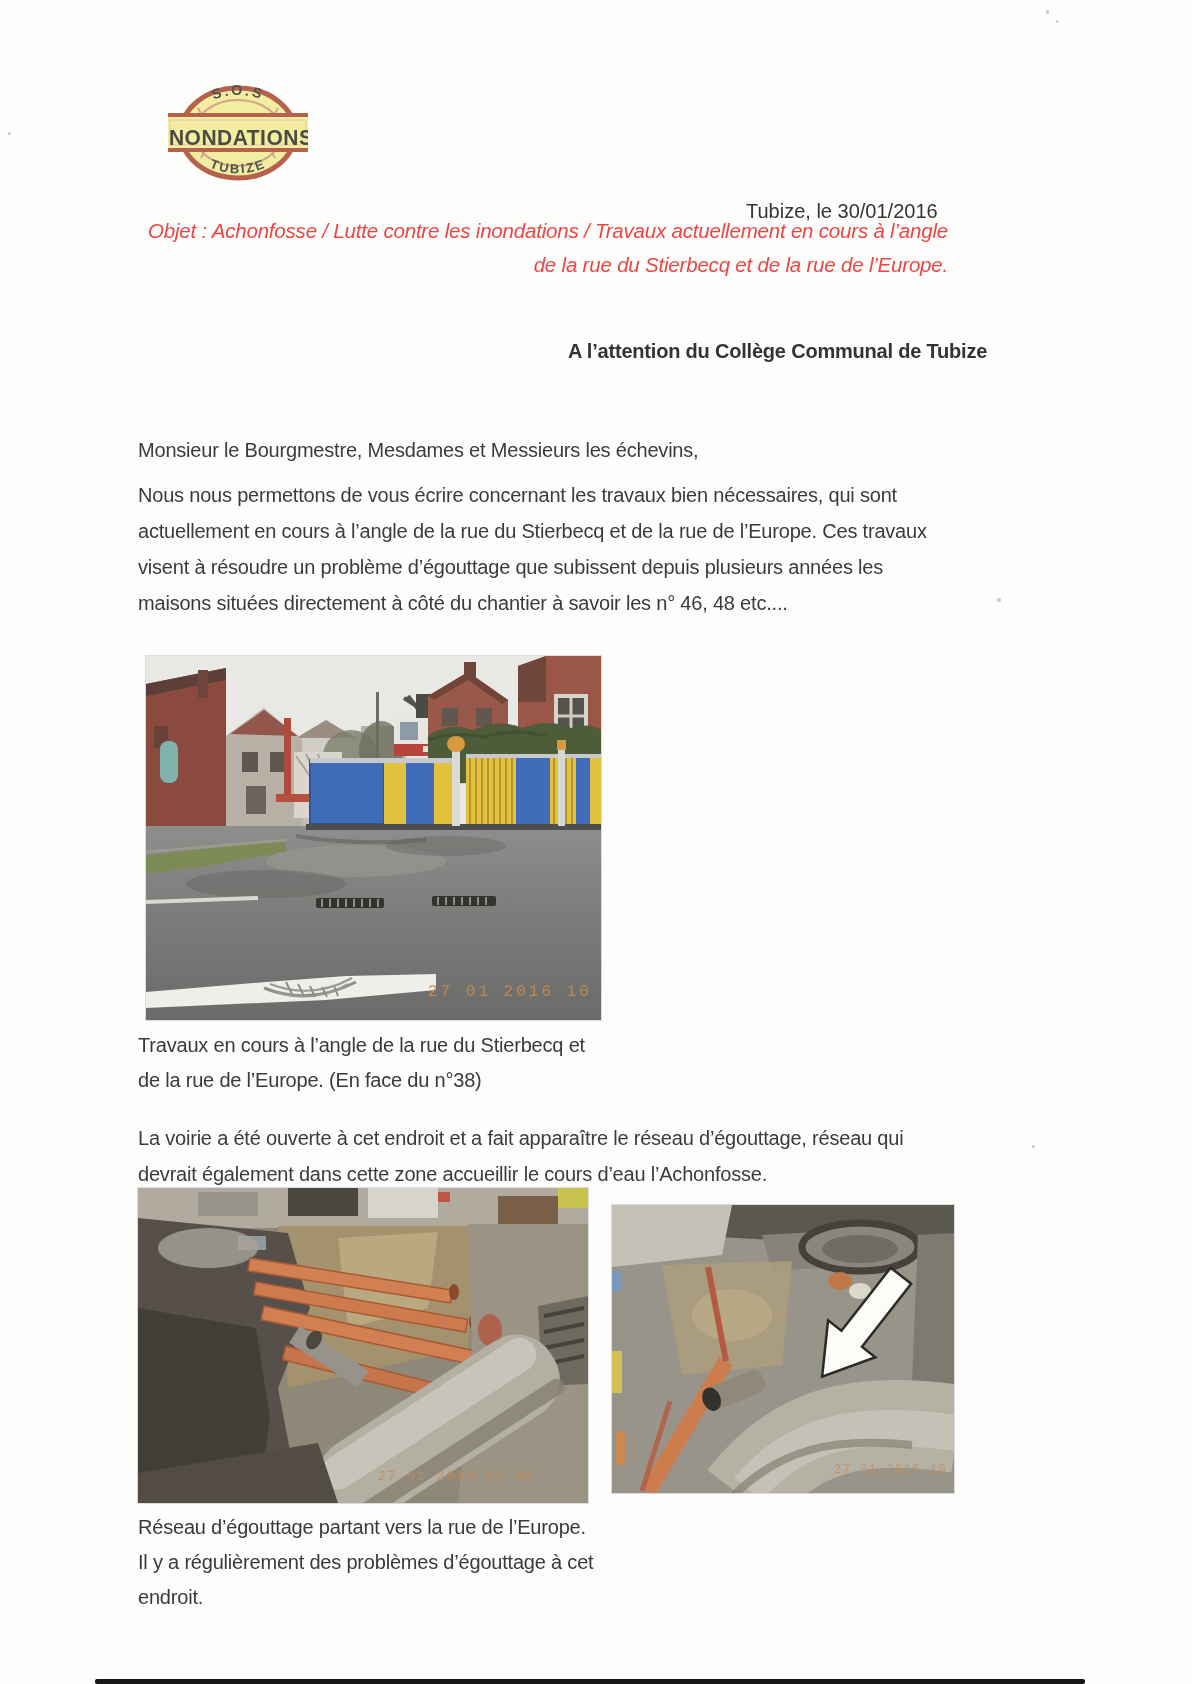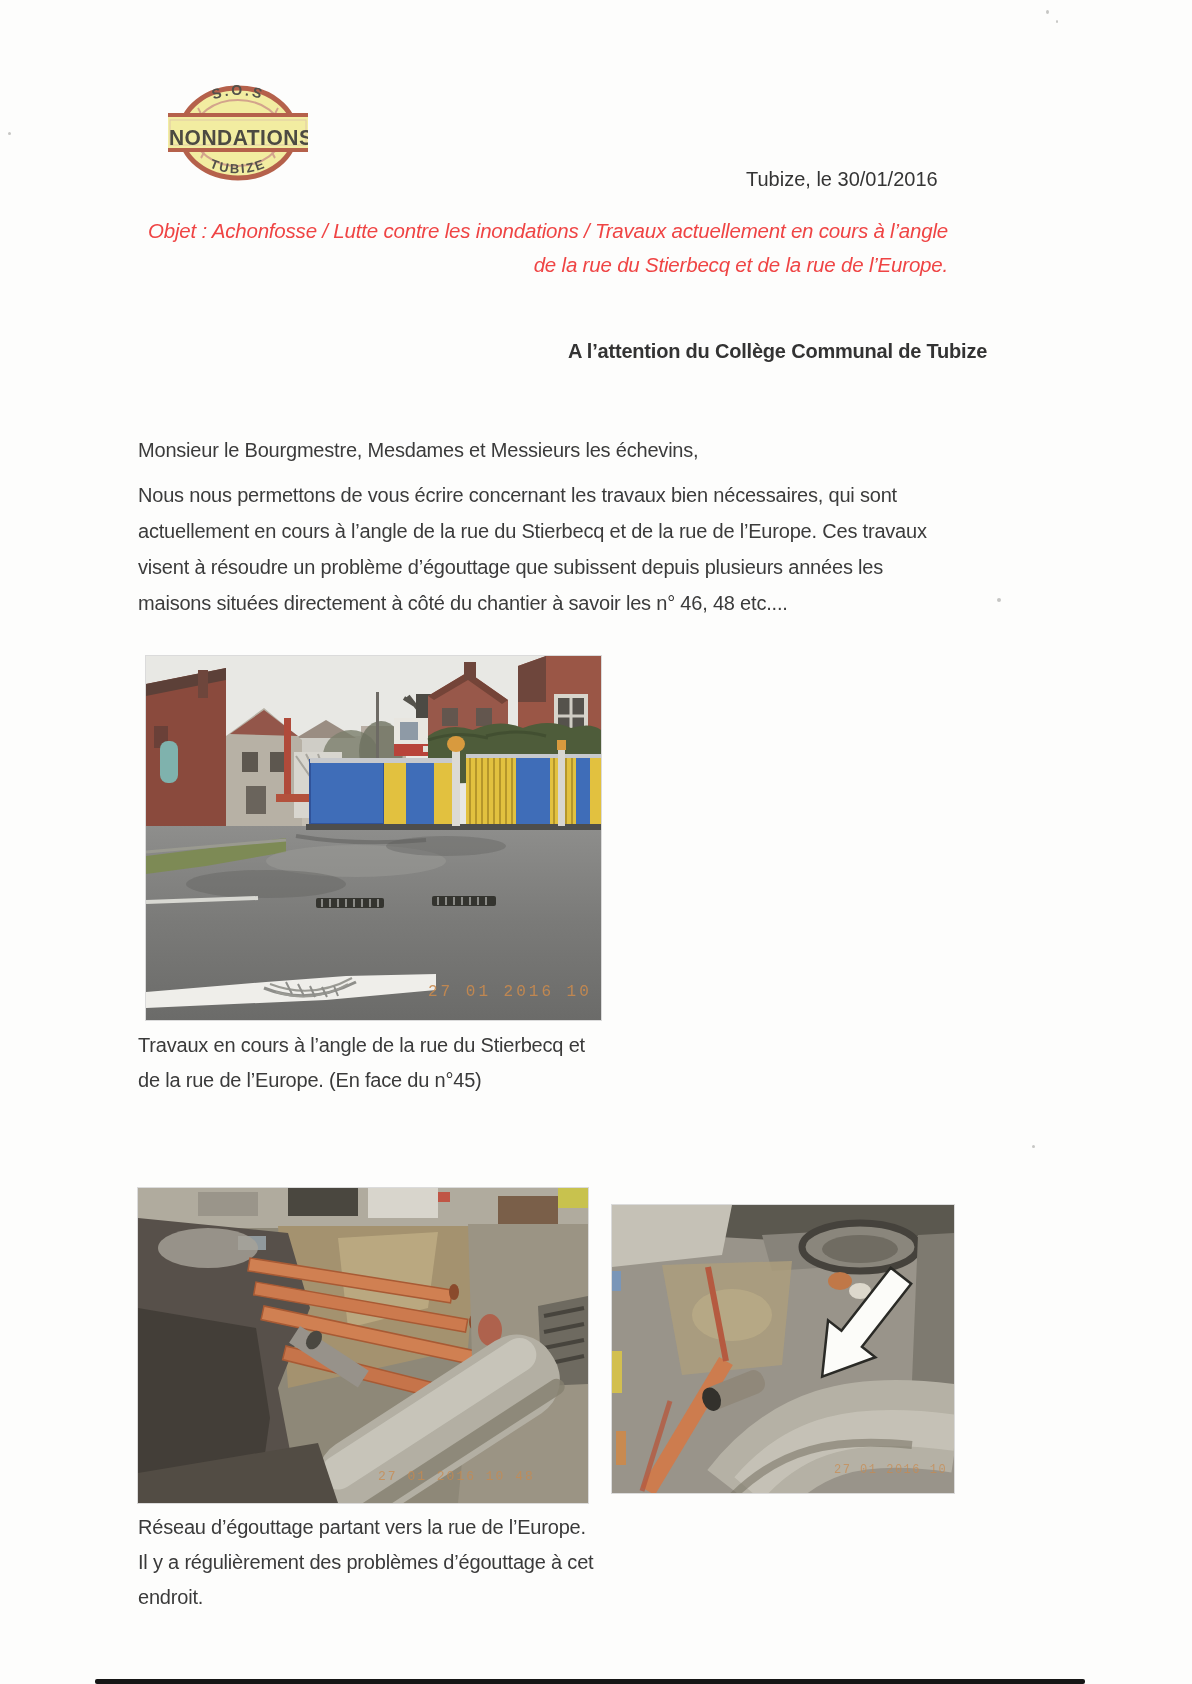--- a/index.html
+++ b/index.html
@@ -5,21 +5,21 @@
   html,body{margin:0;padding:0;background:#e9e9e9;}
   .sheet{
     position:relative;width:1192px;height:1684px;margin:0 auto;
     background:#fdfdfc;overflow:hidden;
     font-family:"Liberation Sans",sans-serif;color:#3b3b3b;
   }
   .abs{position:absolute;}
   .body-text{font-size:20px;line-height:36px;letter-spacing:-0.2px;}
   .subject{font-style:italic;font-size:20.5px;line-height:34px;letter-spacing:-0.2px;color:#ef4444;text-align:right;}
   .attention{font-weight:bold;font-size:20px;letter-spacing:-0.2px;color:#333;margin-left:28px;}
-  .date{font-size:20px;color:#343434;}
+  .date{font-size:20px;color:#343434;margin-top:32px;}
   .caption{font-size:20px;line-height:35px;letter-spacing:-0.2px;color:#3a3a3a;}
   .photo{box-shadow:0 0 0 1px rgba(120,120,120,.25);}
   .speck{position:absolute;border-radius:50%;background:#c6c6c4;}
   .scanline{position:absolute;background:#161616;border-radius:2px;}
 </style>
 </head>
 <body>
 
 <div class="sheet">
 
@@ -168,22 +168,23 @@
 
       <polygon points="0,336 120,326 200,320 290,318 290,334 180,344 0,352" fill="#efeeea"></polygon>
       <path d="M118 332 q 45 18 92 -6" stroke="#8e8e8a" stroke-width="3" fill="none"></path>
       <path d="M124 328 q 42 16 82 -6 M130 336 q 38 12 72 -8" stroke="#9a9a94" stroke-width="2" fill="none"></path>
       <path d="M140 326 l6 12 M152 328 l6 12 M164 330 l5 11 M176 331 l5 10 M188 330 l4 10" stroke="#8e8e8a" stroke-width="2"></path>
 
       <text x="282" y="340" font-family="Liberation Mono, monospace" font-size="16" letter-spacing="3" fill="#c98a4e" opacity="0.9">27 01 2016 10 48</text>
     </svg>
   </div>
 
-  <div class="abs caption" style="left:138px;top:1028px;width:458px;">Travaux en cours à l’angle de la rue du Stierbecq et de la rue de l’Europe. (En face du n°45)</div>
-
+  <div class="abs caption" style="left:138px;top:1028px;width:458px;">Travaux en cours à l’angle de la rue du Stierbecq et de la rue de l’Europe. (En face du n°38)</div>
+
+  <div class="abs body-text" style="left:138px;top:1120px;width:822px;">La voirie a été ouverte à cet endroit et a fait apparaître le réseau d’égouttage, réseau qui devrait également dans cette zone accueillir le cours d’eau l’Achonfosse.</div>
 
   <div class="abs photo" style="left:138px;top:1188px;width:450px;height:315px;">
     <svg width="450" height="315" viewBox="0 0 450 315">
       <rect width="450" height="315" fill="#8e8878"></rect>
 
       <rect x="0" y="0" width="450" height="40" fill="#b0ab9e"></rect>
       <rect x="150" y="0" width="70" height="28" fill="#4a473f"></rect>
       <rect x="230" y="0" width="70" height="30" fill="#d8d5cc"></rect>
       <rect x="360" y="8" width="60" height="28" fill="#7a5f49"></rect>
       <rect x="300" y="4" width="12" height="10" fill="#c05545"></rect>

